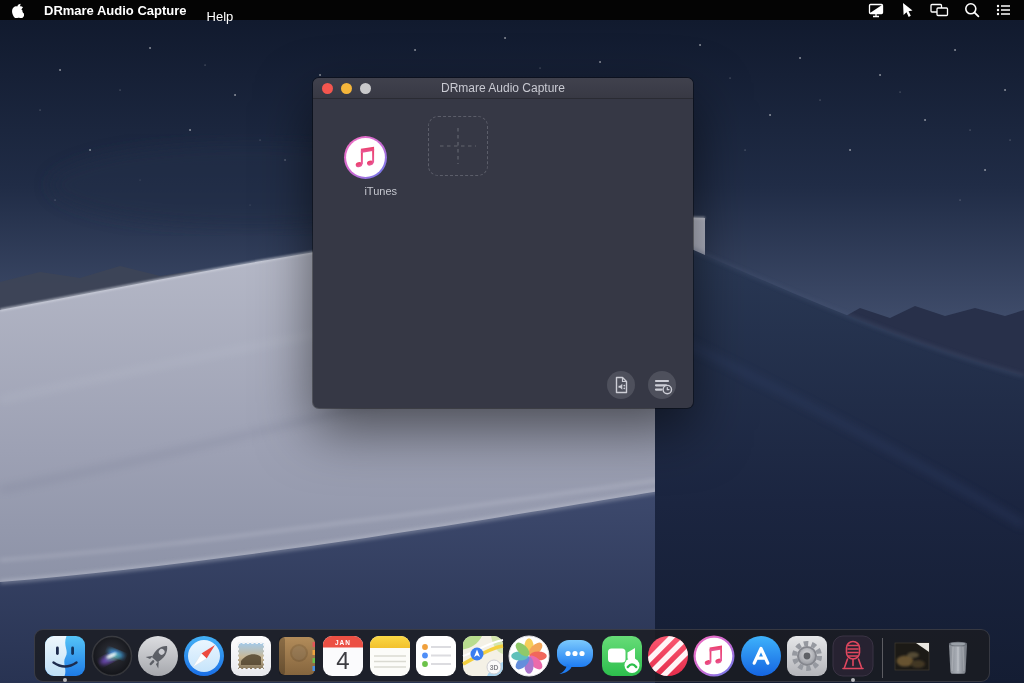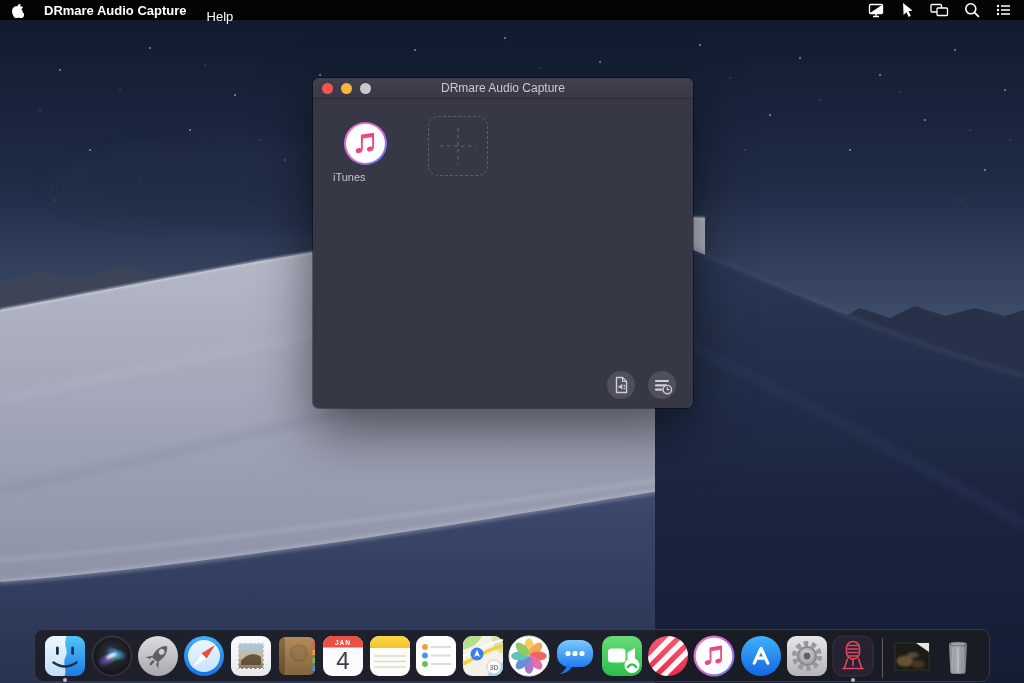--- a/index.html
+++ b/index.html
@@ -29,21 +29,21 @@
   }
   .titlebar{
     height:20px;border-radius:6px 6px 0 0;position:relative;
     background:linear-gradient(#40414d,#383944);
     border-bottom:1px solid #2a2b33;display:flex;align-items:center;
   }
   .lights{position:absolute;left:9px;top:0;height:100%;display:flex;align-items:center;gap:8px;}
   .light{width:11px;height:11px;border-radius:50%;}
   .win-title{flex:1;text-align:center;font-size:12px;color:#c9cad2;}
   .win-body{position:relative;height:309px;}
-  .source-item{position:absolute;left:20px;top:22px;width:64px;text-align:left;cursor:default;}
+  .source-item{position:absolute;left:20px;top:36px;width:64px;text-align:right;cursor:default;}
   .source-item svg{display:block;margin:0 auto;}
   .source-label{margin-top:5px;font-size:11px;color:#c4c6ce;}
   .add-tile{
     position:absolute;left:115px;top:17px;width:58px;height:58px;
     border:1px dashed #5c5e6a;border-radius:10px;
     display:flex;align-items:center;justify-content:center;
   }
   .win-actions{position:absolute;right:17px;bottom:9px;display:flex;gap:13px;}
   .act-btn{
     width:28px;height:28px;border-radius:50%;background:#4e505c;border:none;padding:0;

